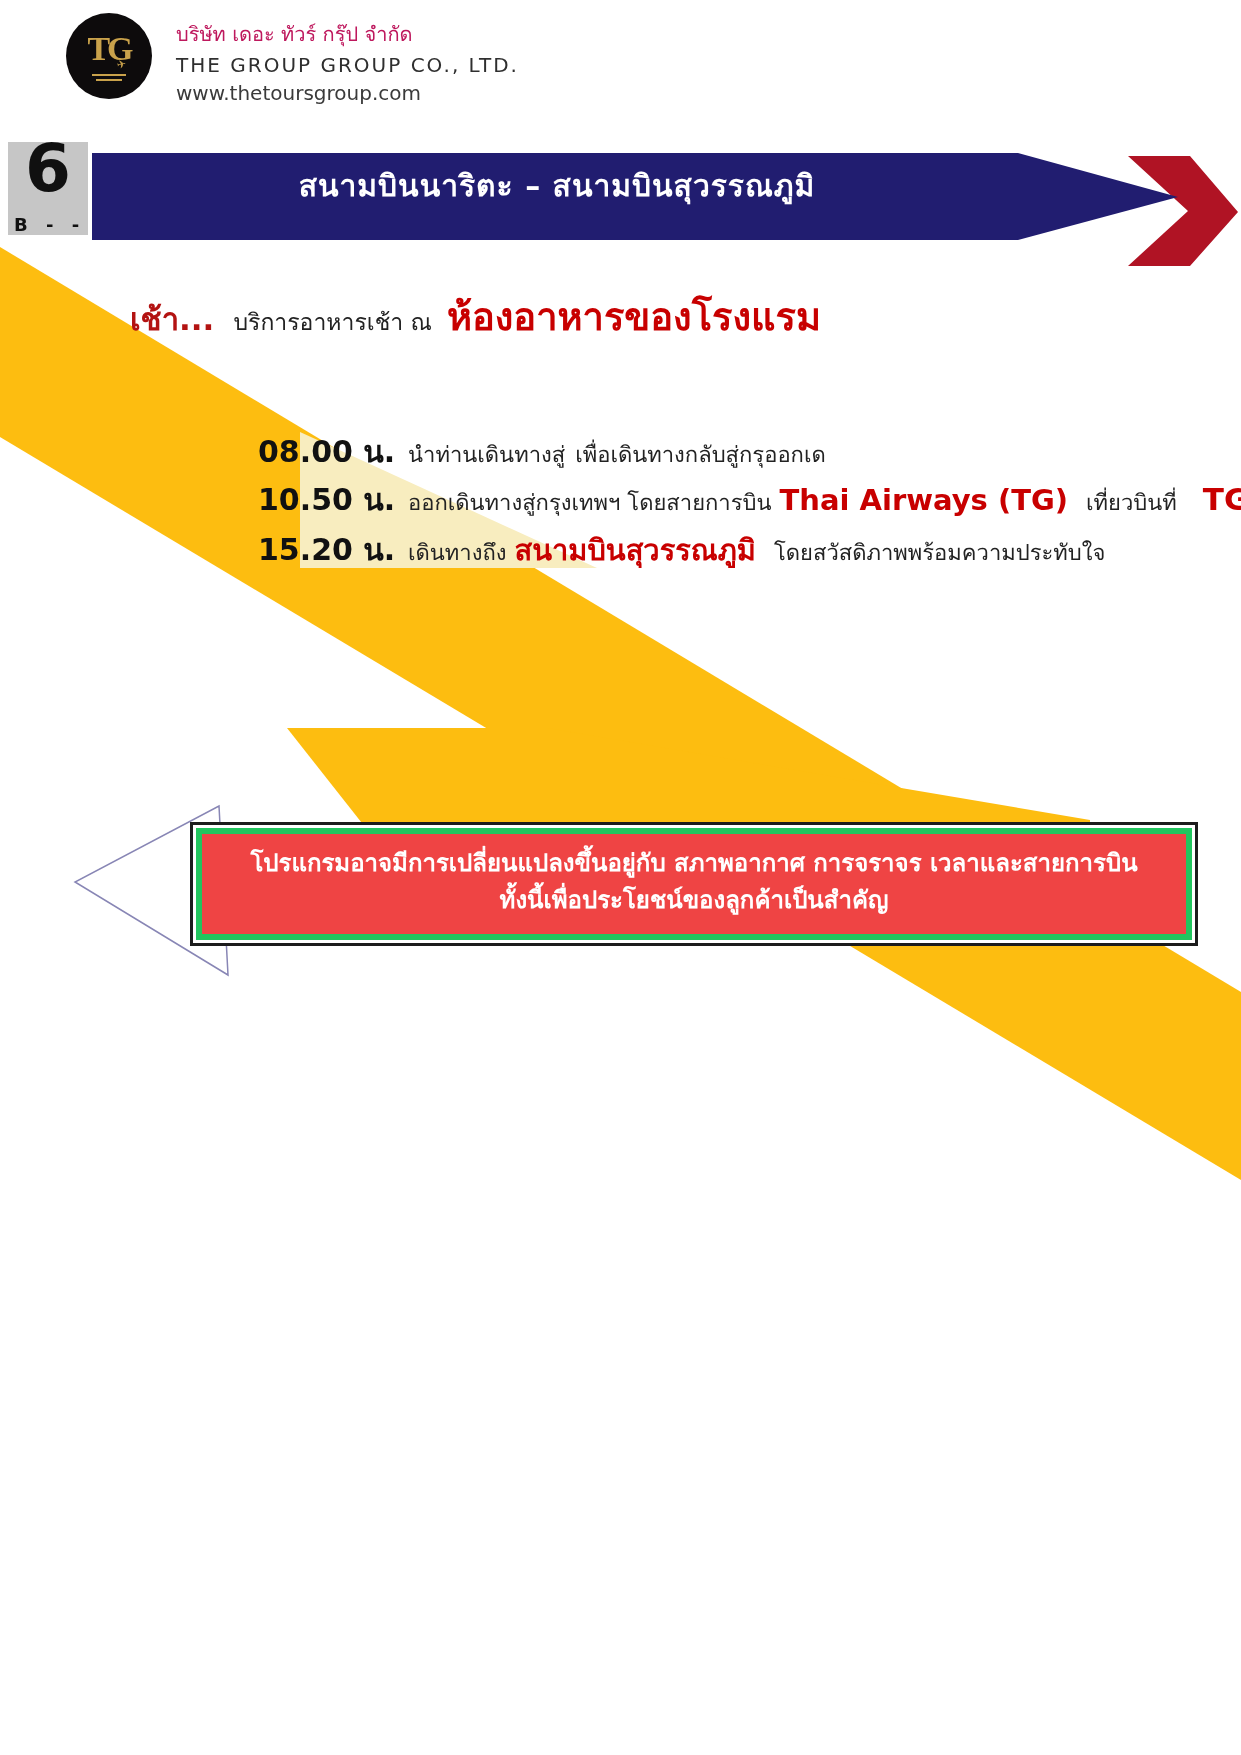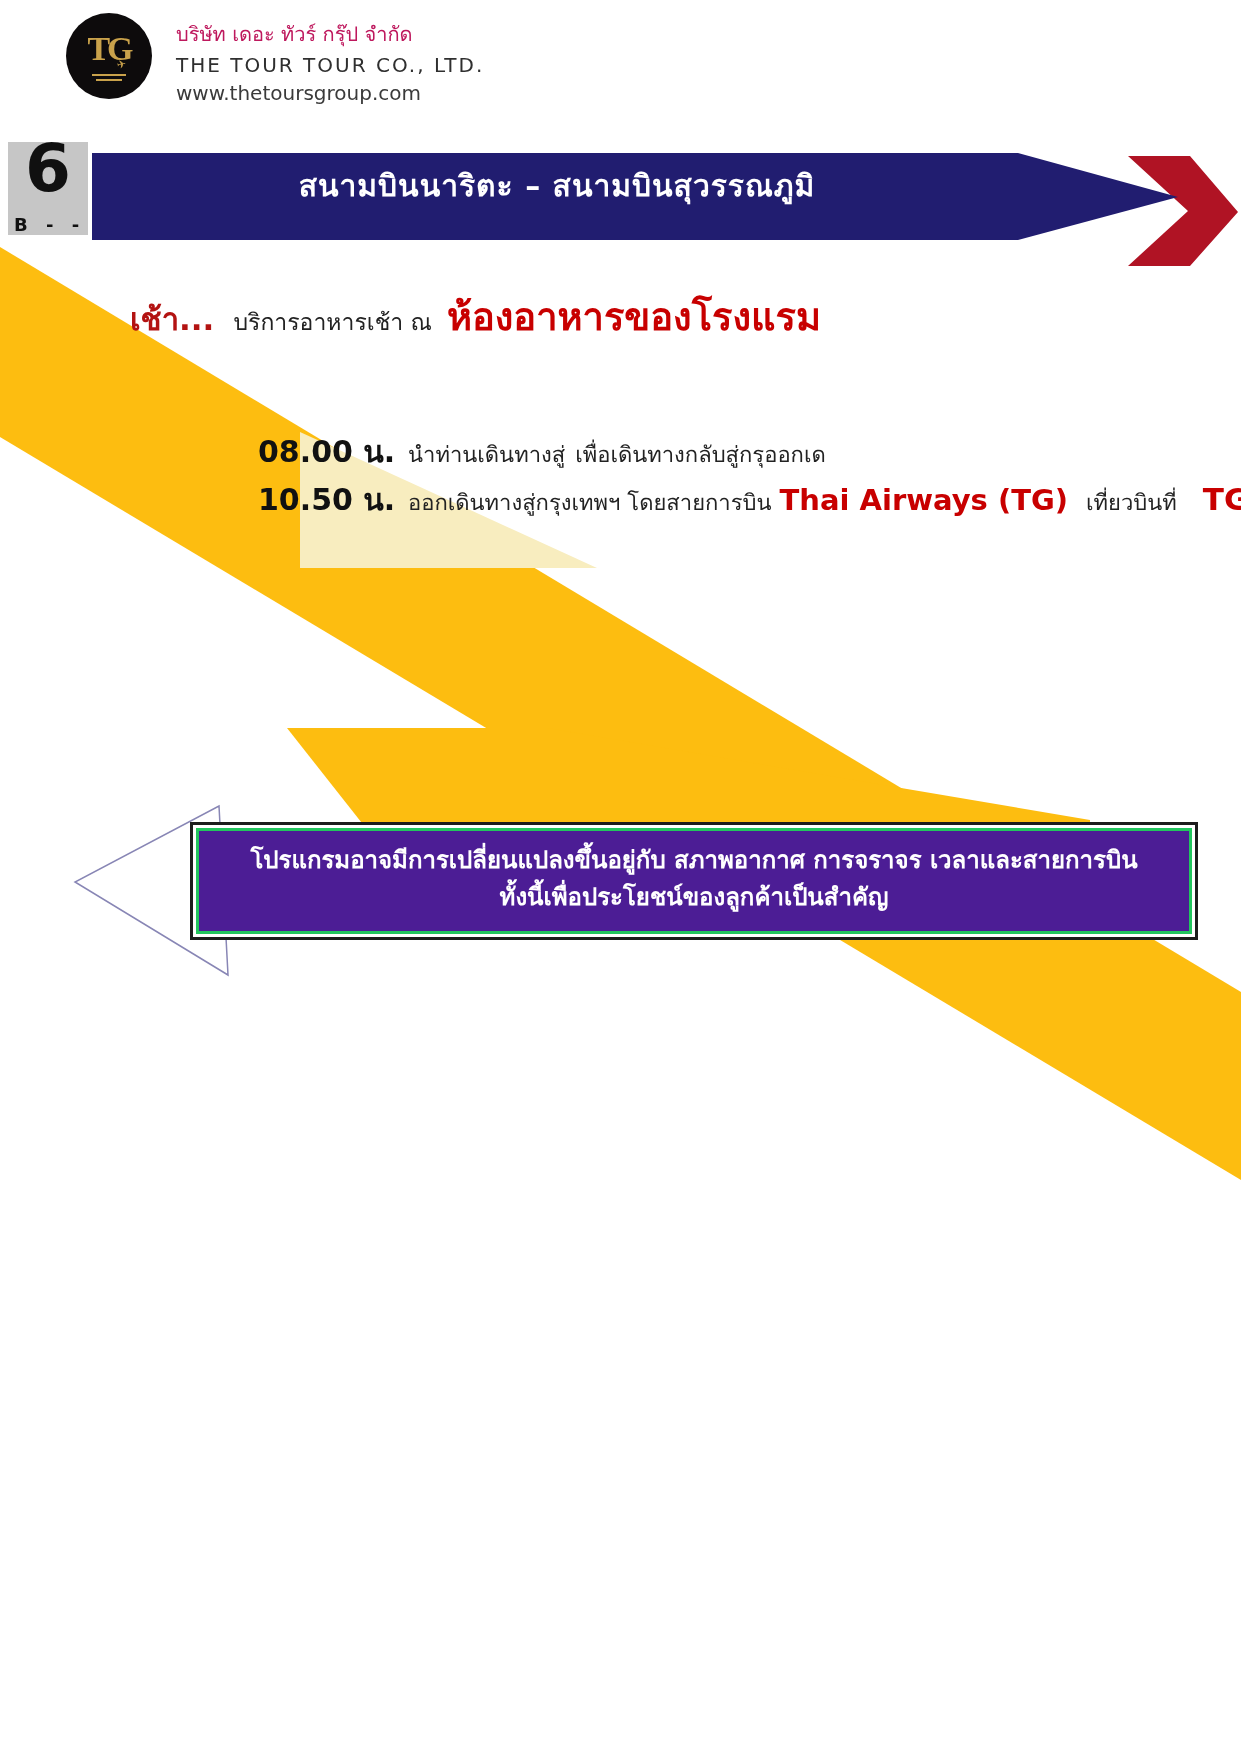--- a/index.html
+++ b/index.html
@@ -66,21 +66,21 @@
   .trow .hl   { font-size:29px; font-weight:bold; color:#c80000; margin:0 8px; }
   .trow .flight { font-size:31px; font-weight:bold; color:#c80000; margin-left:26px; }
   #row-0 { top:388px; } #row-1 { top:436px; } #row-2 { top:486px; }
 
   
   .notice-outer {
     position:absolute; left:190px; top:822px; width:1008px; z-index:2;
     border:3px solid #1c1c1c; background:#ffffff; padding:3px;
   }
   .notice-inner {
-    background:#4c1d95; border:3px solid #22c55e;
+    background:#ef4444; border:6px solid #22c55e;
     padding:11px 18px 15px 18px; text-align:center;
   }
   .notice-line { color:#ffffff; font-size:24px; font-weight:bold; line-height:1.55; }
 </style>
 </head>
 <body>
 
 <div id="page">
 
   <svg class="bg" width="1241" height="1755" viewBox="0 0 1241 1755">
@@ -100,21 +100,21 @@
 
   <div class="logo-circle">
     <span class="logo-mono">TG</span>
     <span class="logo-plane">✈</span>
     <span class="logo-rule1"></span>
     <span class="logo-rule2"></span>
   </div>
 
   <div class="company-block">
     <div class="company-thai">บริษัท เดอะ ทัวร์ กรุ๊ป จำกัด</div>
-    <div class="company-eng">THE TOUR TOUR CO., LTD.</div>
+    <div class="company-eng">THE GROUP GROUP CO., LTD.</div>
     <div class="company-url">www.thetoursgroup.com</div>
   </div>
 
   <div class="day-box">
     <div class="day-number">6</div>
     <div class="meal-code">B - -</div>
   </div>
   <div class="bar-title-wrap">
     <span class="bar-title">สนามบินนาริตะ – สนามบินสุวรรณภูมิ</span>
   </div>
@@ -132,20 +132,26 @@
   </div>
 
   <div class="trow" id="row-1">
     <span class="time">10.50 น.</span>
     <span class="desc">ออกเดินทางสู่กรุงเทพฯ โดยสายการบิน</span>
     <span class="hl">Thai Airways (TG)</span>
     <span class="desc">เที่ยวบินที่</span>
     <span class="flight">TG641</span>
   </div>
 
+  <div class="trow" id="row-2">
+    <span class="time">15.20 น.</span>
+    <span class="desc">เดินทางถึง</span>
+    <span class="hl">สนามบินสุวรรณภูมิ</span>
+    <span class="desc">โดยสวัสดิภาพพร้อมความประทับใจ</span>
+  </div>
 
   <div class="notice-outer">
     <div class="notice-inner">
       <div class="notice-line">โปรแกรมอาจมีการเปลี่ยนแปลงขึ้นอยู่กับ สภาพอากาศ การจราจร เวลาและสายการบิน</div>
       <div class="notice-line">ทั้งนี้เพื่อประโยชน์ของลูกค้าเป็นสำคัญ</div>
     </div>
   </div>
 
 </div>
 

